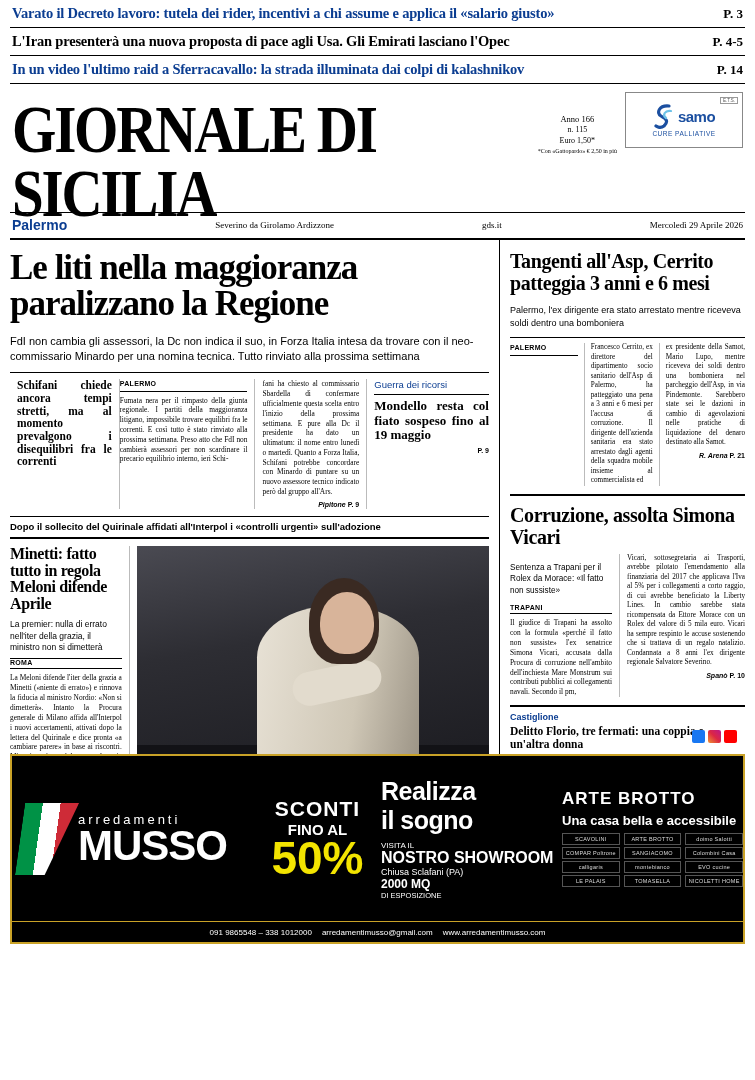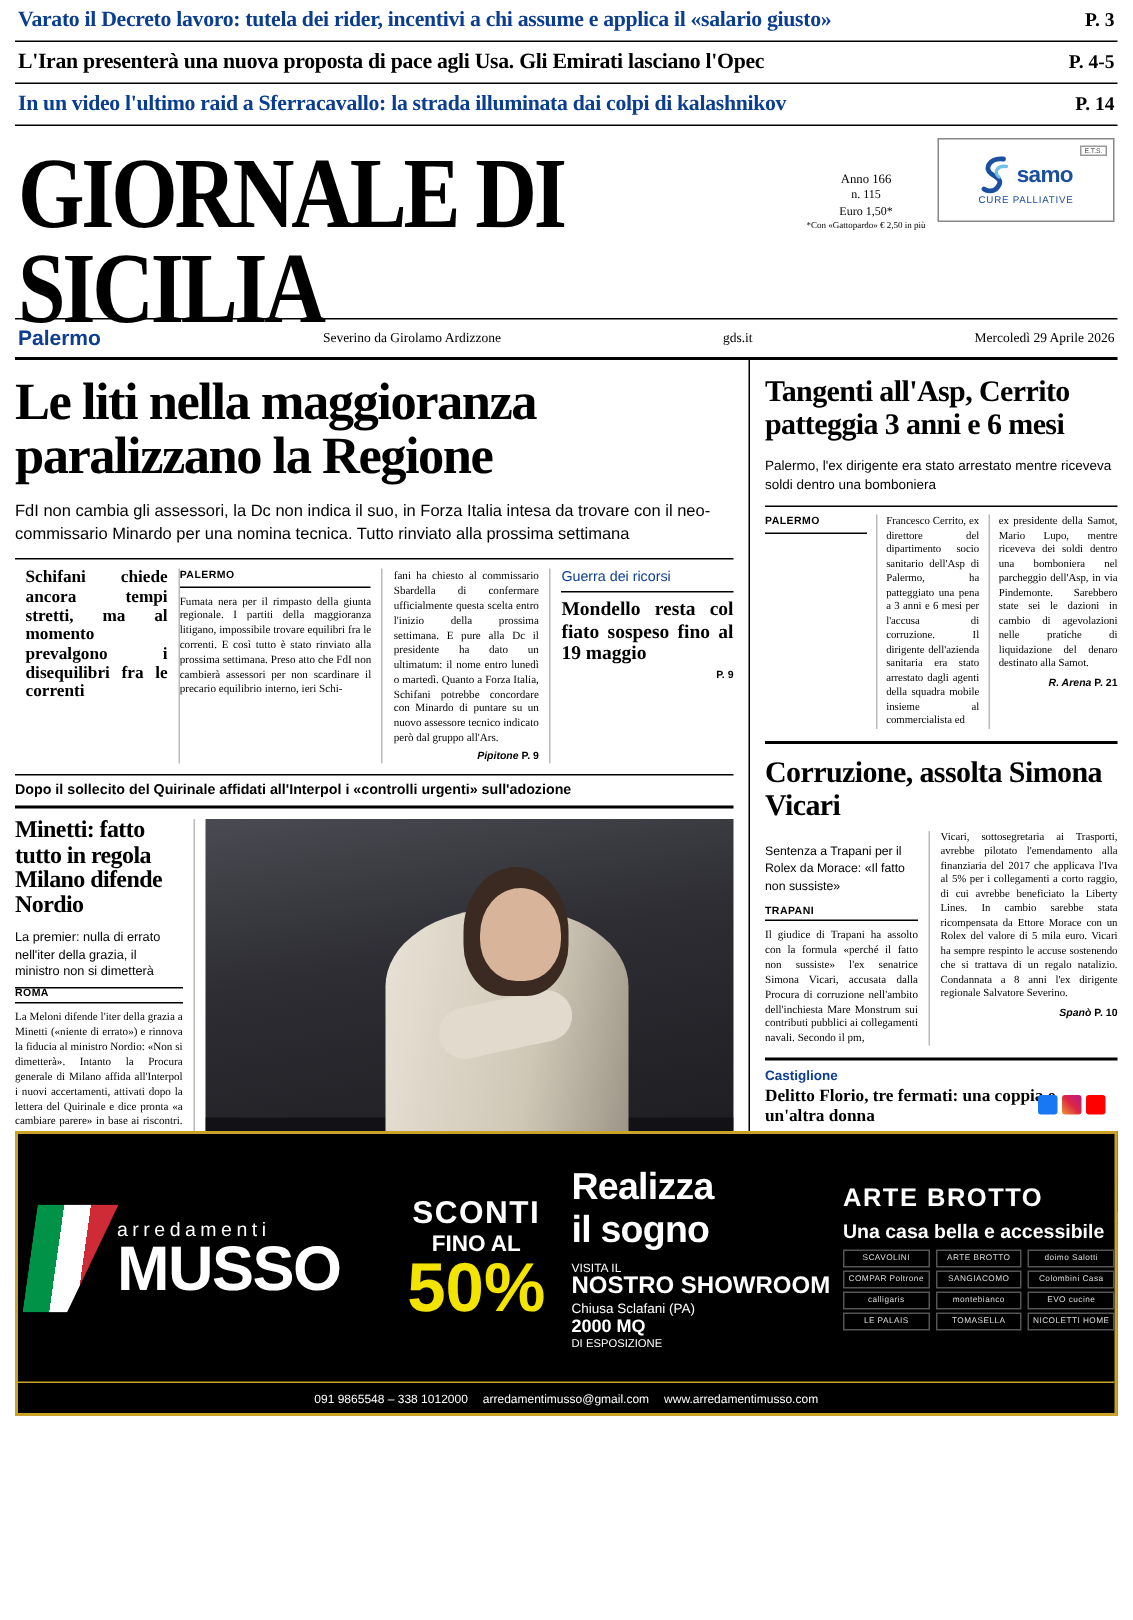--- a/index.html
+++ b/index.html
@@ -584,21 +584,21 @@
           <div class="byline">P. 9</div>
         </div>
       </div>
 
       <div class="striprule">
         <div class="strip-head">Dopo il sollecito del Quirinale affidati all'Interpol i «controlli urgenti» sull'adozione</div>
       </div>
 
       <div class="second">
         <div class="second-left">
-          <div class="sec-head">Minetti: fatto tutto in regola Milano difende Nordio</div>
+          <div class="sec-head">Minetti: fatto tutto in regola Meloni difende Aprile</div>
           <div class="sec-sub">La premier: nulla di errato nell'iter della grazia, il ministro non si dimetterà</div>
           <div class="kicker">ROMA</div>
           <div class="body-text">La Meloni difende l'iter della grazia a Minetti («niente di errato») e rinnova la fiducia al ministro Nordio: «Non si dimetterà». Intanto la Procura generale di Milano affida all'Interpol i nuovi accertamenti, attivati dopo la lettera del Quirinale e dice pronta «a cambiare parere» in base ai riscontri. Minetti confermerà la sua scelta «sia per per il percorso adottivo che per le terapie seguite dal bimbo».</div>
           <div class="byline">P. 2</div>
         </div>
         <div class="second-right">
           <div class="photo">
             <div class="photo-desk"></div>
             <div class="photo-figure"></div>
             <div class="photo-arm"></div>

